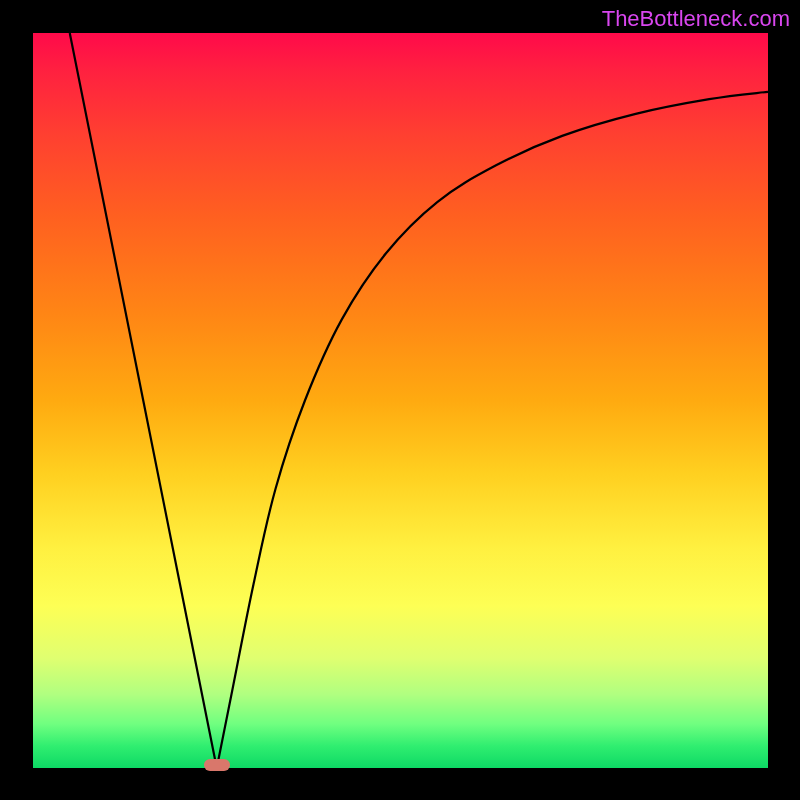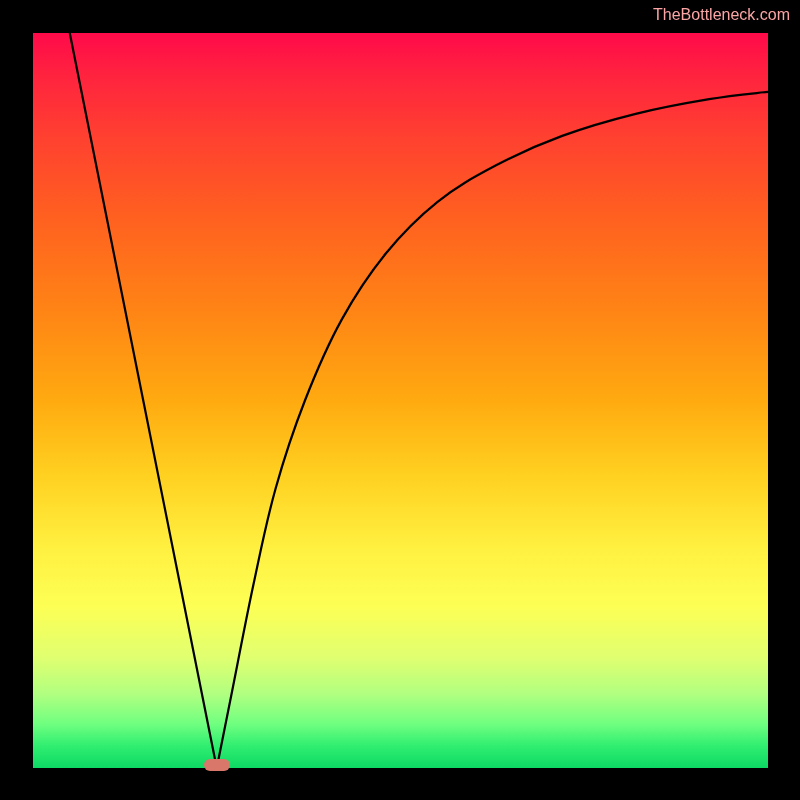--- a/index.html
+++ b/index.html
@@ -47,22 +47,22 @@
       position: absolute;
       left: 0;
       top: 0;
       width: 100%;
       height: 100%;
     }
     .watermark {
       position: absolute;
       top: 6px;
       right: 10px;
-      color: #fca5a5;
-      font-size: 16px;
+      color: #d946ef;
+      font-size: 22px;
       font-weight: 400;
       z-index: 10;
     }
     .minimum-marker {
       position: absolute;
       background: #d9776b;
       border-radius: 8px;
       z-index: 5;
     }
   </style>

